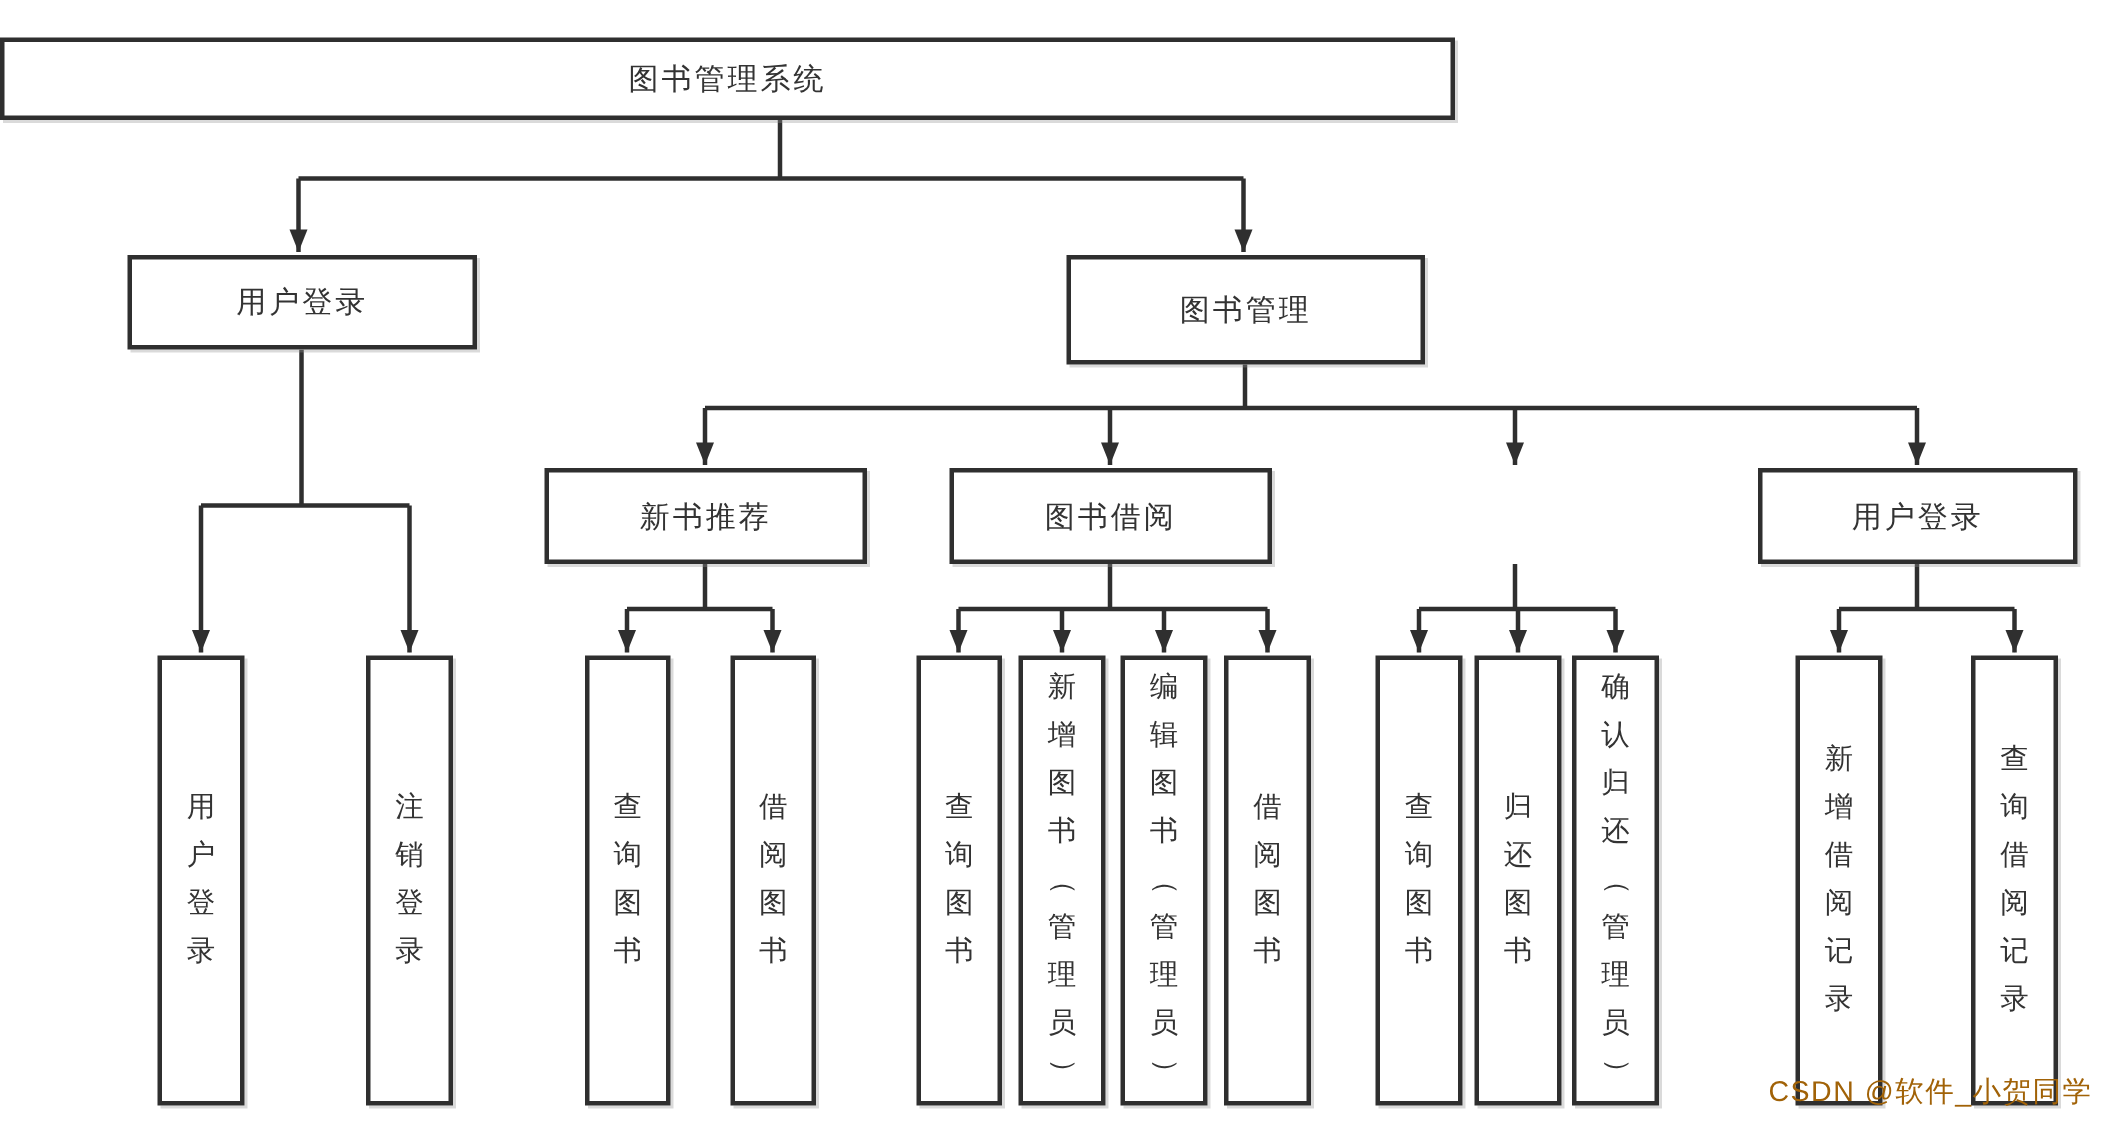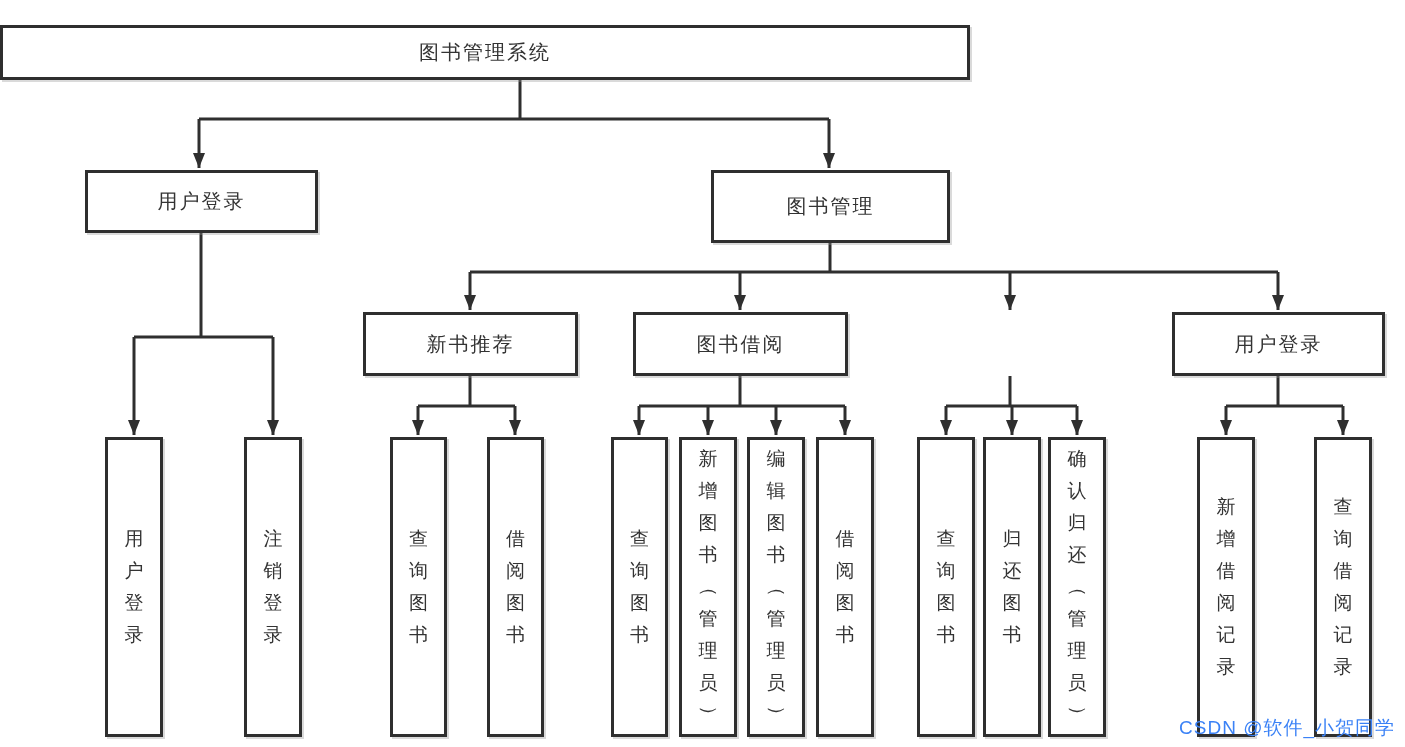--- a/index.html
+++ b/index.html
@@ -67,21 +67,21 @@
   .v-g4c1 { left: 983px; }
   .v-g4c2 { left: 1048px; }
   .v-g5c0 { left: 1197px; }
   .v-g5c1 { left: 1314px; }
 
   .watermark {
     position: absolute;
     right: 10px;
     bottom: 6px;
     font-size: 19px;
-    color: #3b82f6;
+    color: #a16207;
     letter-spacing: 1px;
   }
 </style>
 </head>
 <body>
 
 <div class="stage">
 
   <svg class="connectors" viewBox="0 0 1405 747" xmlns="http://www.w3.org/2000/svg">
     <defs>

